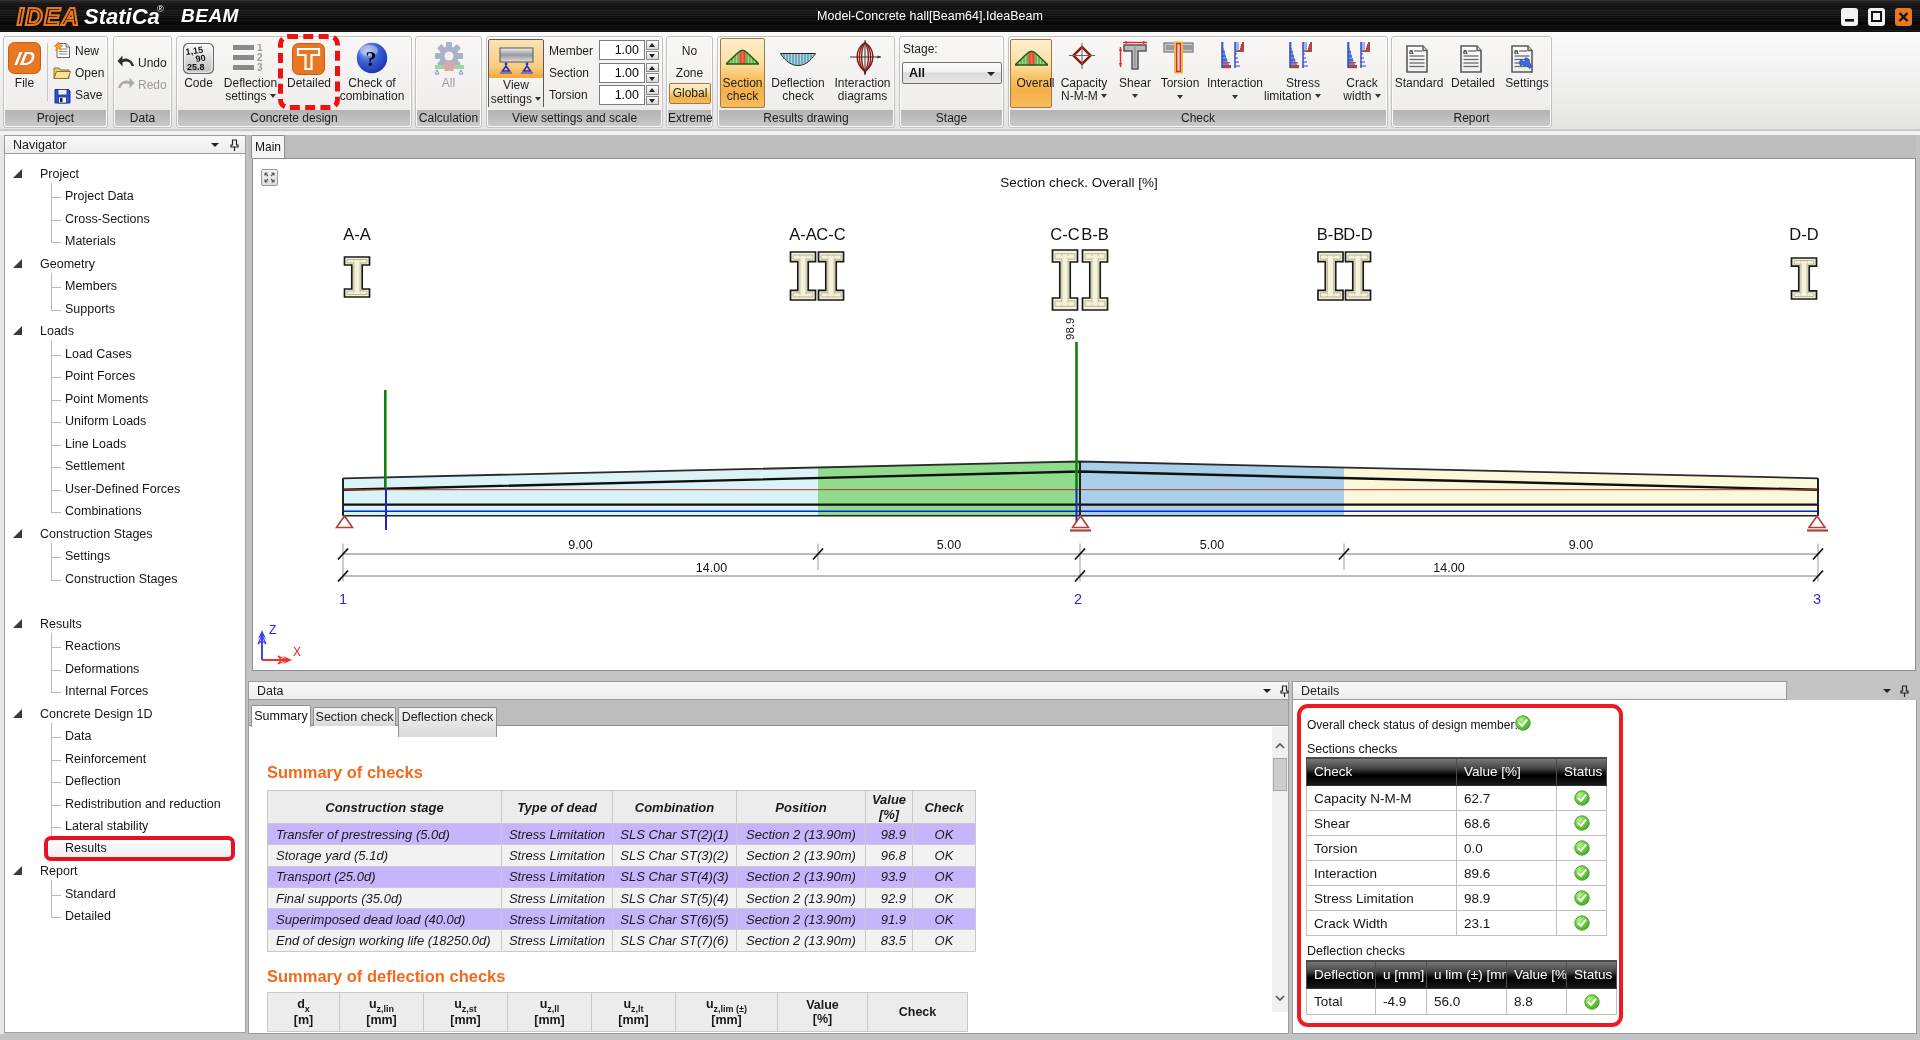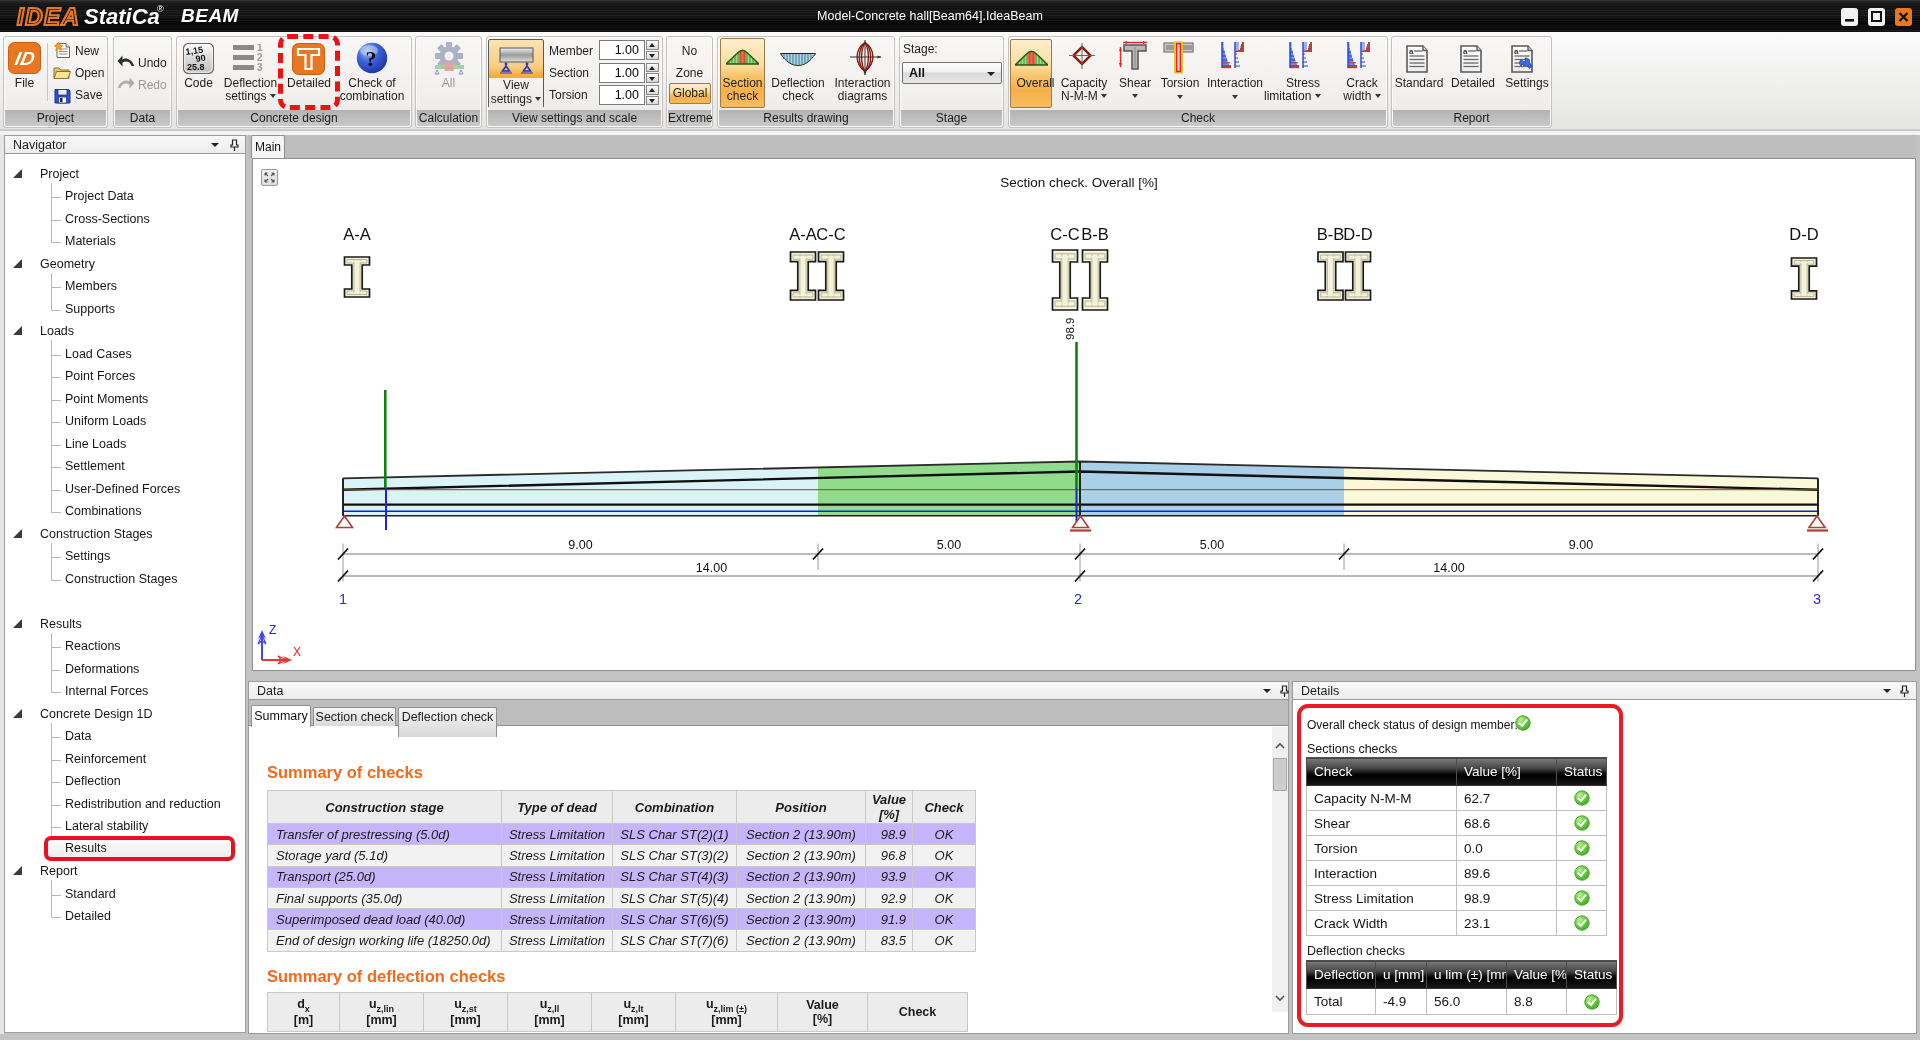--- a/index.html
+++ b/index.html
@@ -739,21 +739,21 @@
     </tbody>
   </table>
 <div class="scroll-track" style="left:1272px;top:727px;width:16px;height:285px;"></div>
 <div class="sarrow" style="left:1272px;top:738px;"><svg width="16" height="16">
       <path d="M4 10 L8 6 L12 10" stroke="#555" stroke-width="1.6" fill="none"></path>
     </svg></div>
 <div class="sthumb" style="left:1273px;top:758px;width:14px;height:33px;"></div>
 <div class="sarrow" style="left:1272px;top:990px;"><svg width="16" height="16">
       <path d="M4 6 L8 10 L12 6" stroke="#555" stroke-width="1.6" fill="none"></path>
     </svg></div>
-<div class="abs phead" style="left:1292px;top:681px;width:625px;">
+<div class="abs phead" style="left:1292px;top:681px;width:495px;">
  <div class="t">Details</div>
  <div class="hdd" style="left:590px;"></div>
  <svg class="pin" style="left:606px;" width="11" height="13">
       <path d="M3.5 1 L7.5 1 L7.5 6 L9 6 L9 8 L2 8 L2 6 L3.5 6 Z M5.5 8 L5.5 12" stroke="#222" stroke-width="1.2" fill="none"></path>
     </svg>
 </div>
 <div class="abs" style="left:1292px;top:700px;width:625px;height:334px;background:#fff;border:1px solid #9b9b9b;border-top:none;"></div>
 <div class="abs" style="left:1297px;top:704px;width:326px;height:323px;border:4.5px solid #ec1b23;border-radius:11px;"></div>
 <div class="abs" style="left:1307px;top:718px;font-size:12px;color:#141414;">Overall check status of design member:</div>
 <svg class="abs" style="left:1515px;top:715px;" width="16" height="16">

